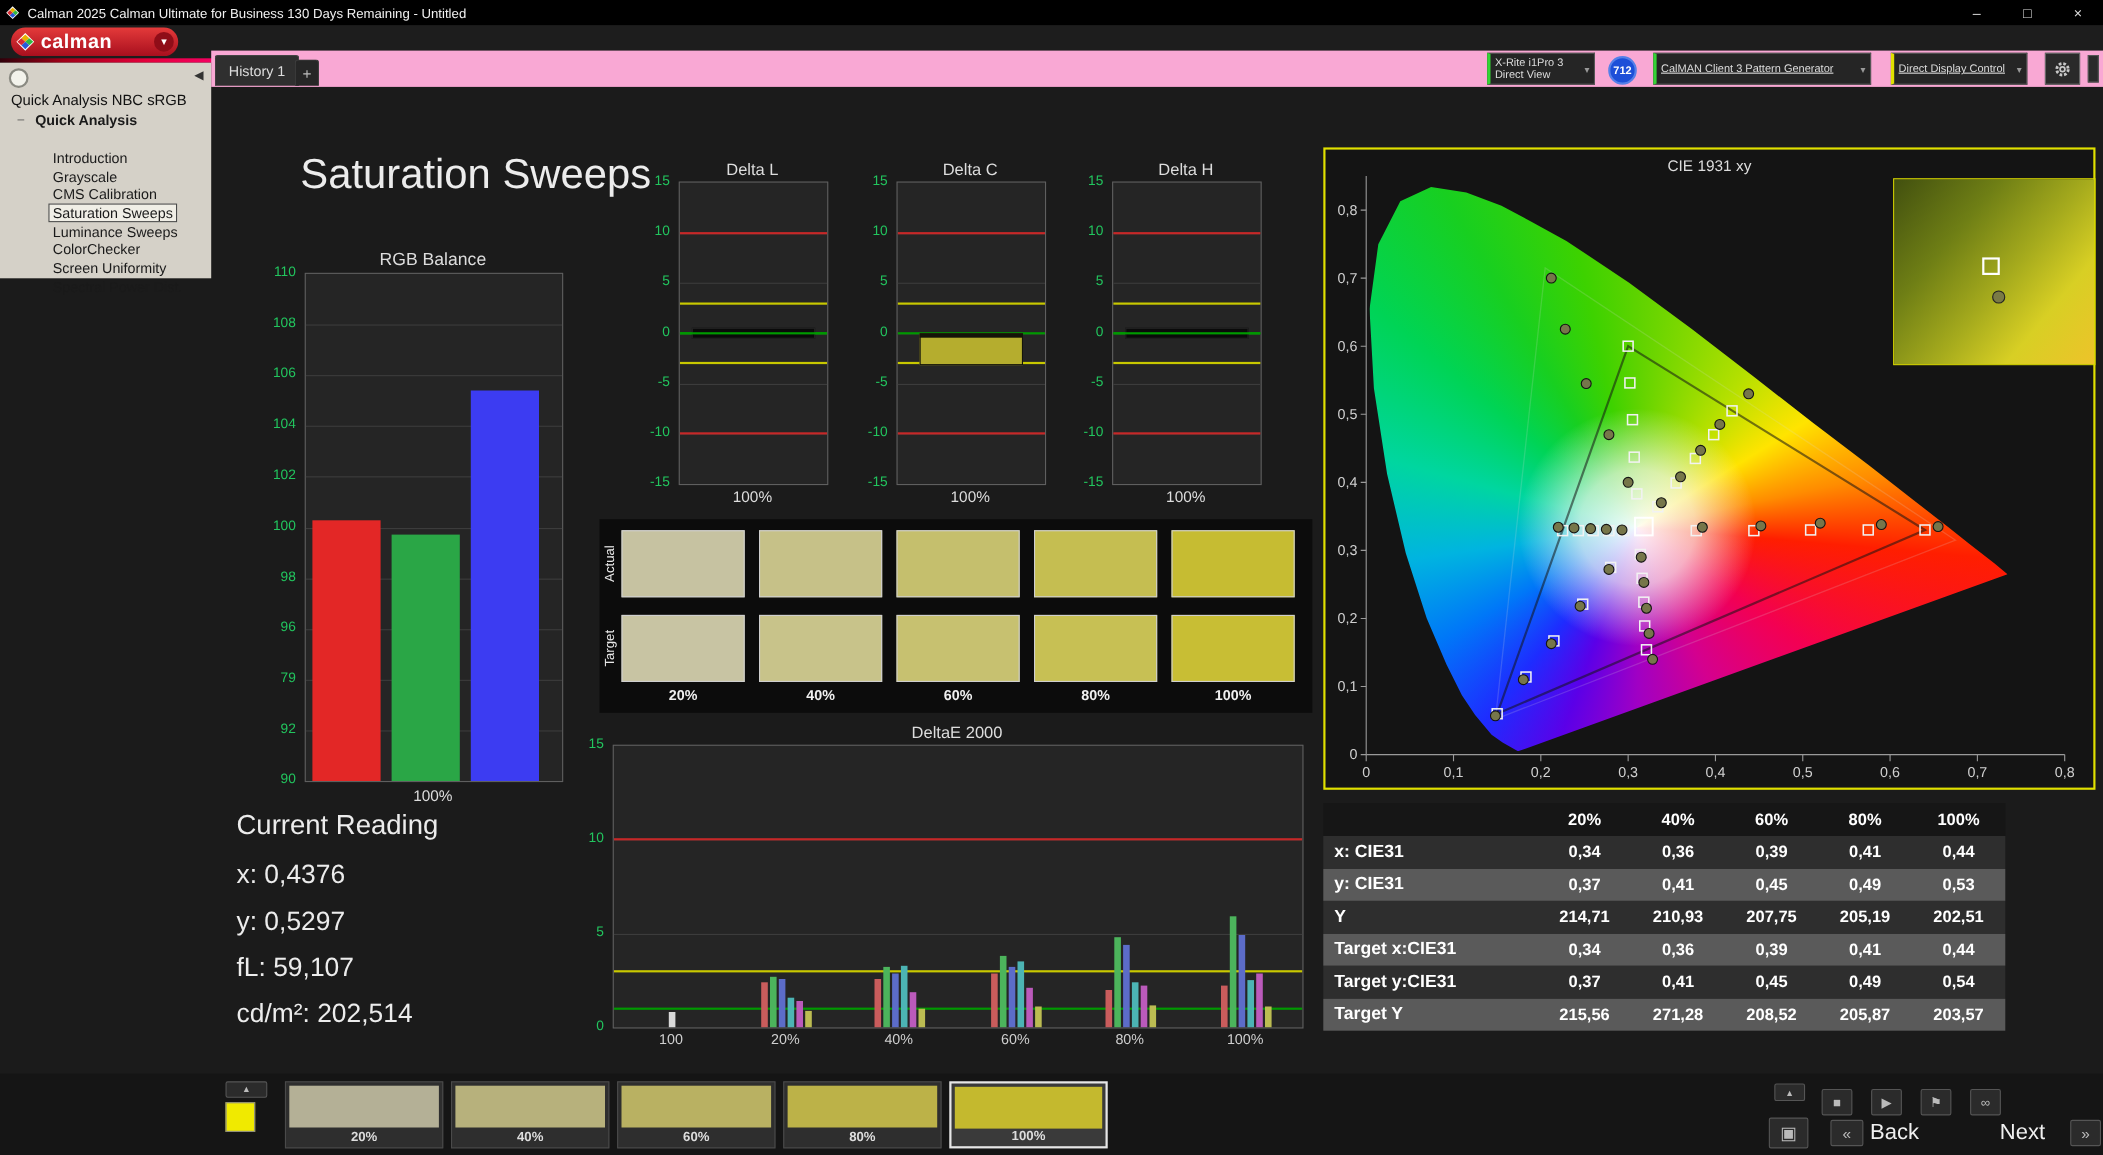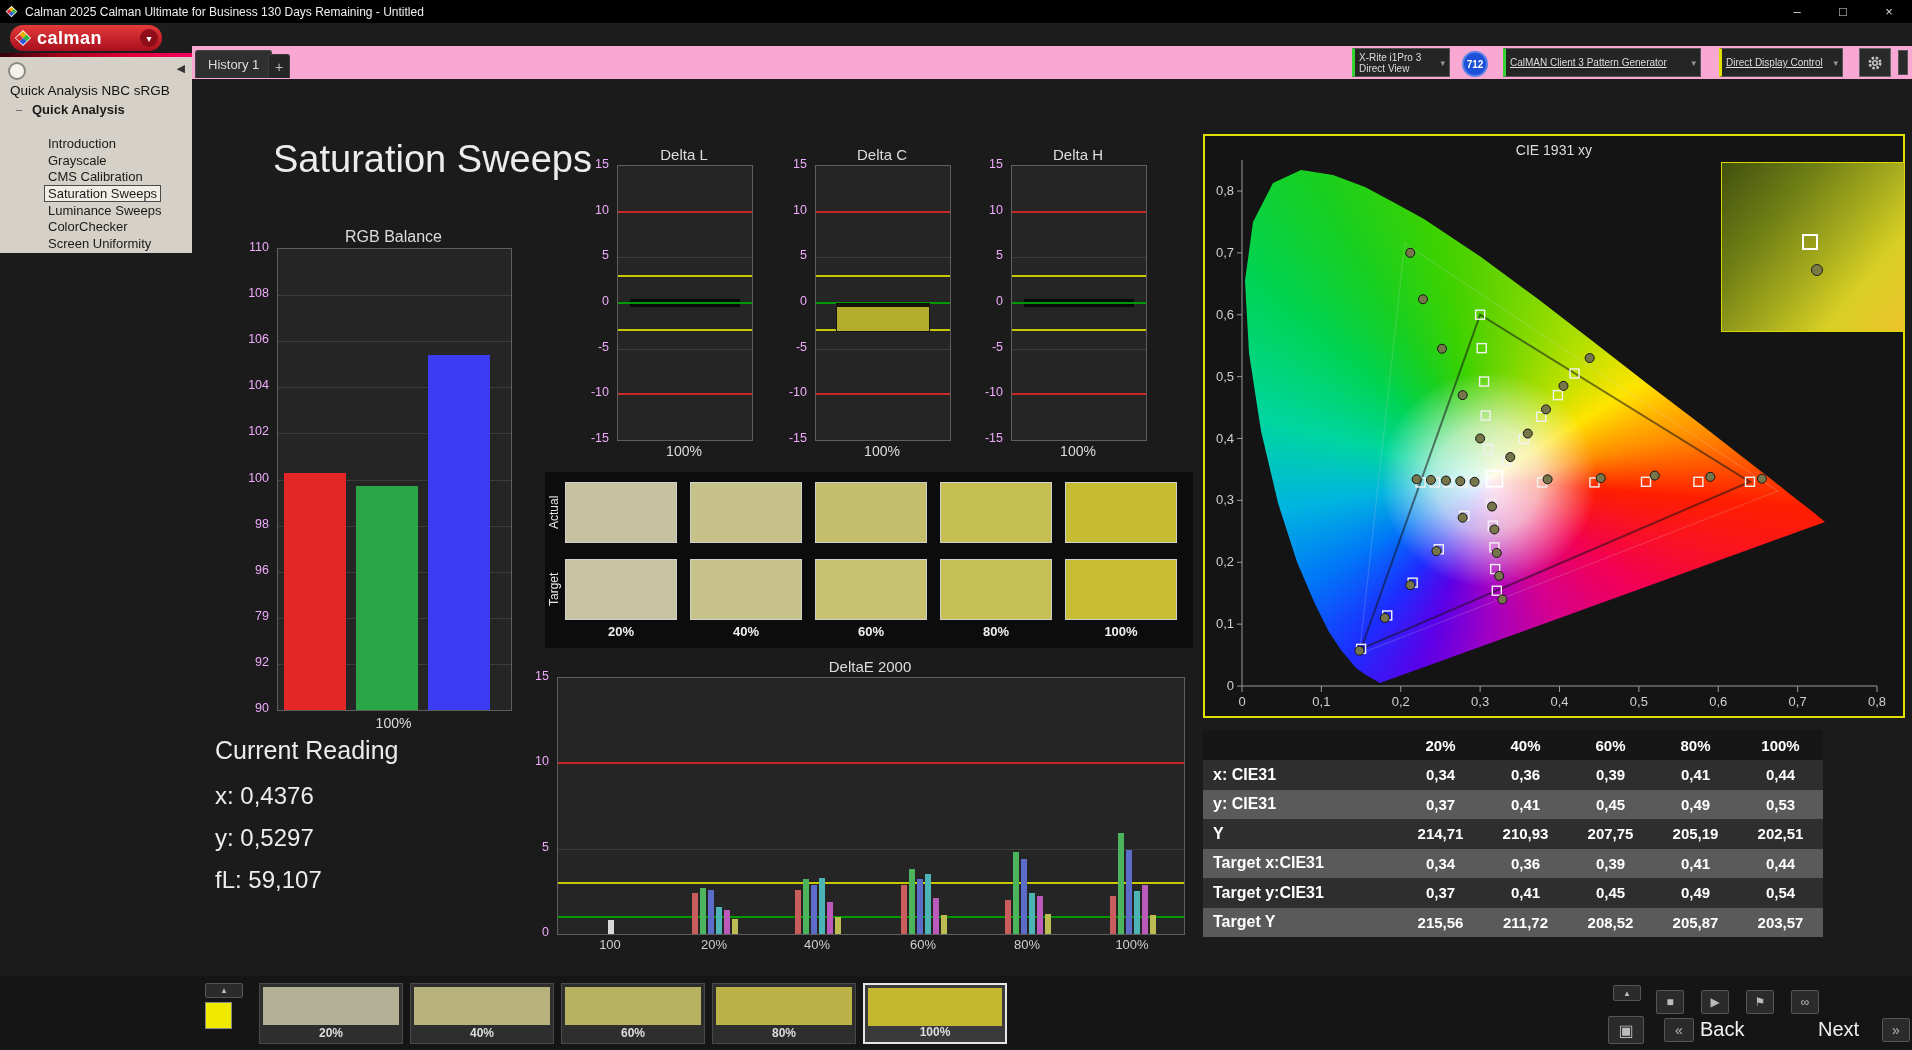--- a/index.html
+++ b/index.html
@@ -45,21 +45,21 @@
   #meter-badge{position:absolute;left:1270px;top:5px;width:22px;height:22px;border-radius:50%;background:#1d4fd8;border:2px solid #5580e8;color:#fff;font-size:10px;font-weight:bold;display:flex;align-items:center;justify-content:center;}
   #dd-pg{left:1311px;width:198px;--accent:#35d435;}
   #dd-dc{left:1527px;width:124px;--accent:#e0e000;}
   #gear-button{position:absolute;left:1667px;top:2px;width:32px;height:29px;background:#2a2a2a;border:1px solid #666;box-sizing:border-box;display:flex;align-items:center;justify-content:center;}
   #panel-edge-button{position:absolute;left:1706px;top:4px;width:10px;height:25px;background:#2a2a2a;border:1px solid #555;box-sizing:border-box;}
 
   
   #page-title{position:absolute;left:273px;top:138px;font-size:38px;font-weight:400;color:#ececec;}
   .plot{position:absolute;background:#252525;border:1px solid #5f5f5f;overflow:hidden;}
   .gridline{position:absolute;left:0;right:0;height:1px;background:#3c3c3c;}
-  .ticklab{position:absolute;right:4px;width:100%;text-align:right;font-size:12.5px;color:#f0abfc;}
+  .ticklab{position:absolute;right:4px;width:100%;text-align:right;font-size:12.5px;color:#22c55e;}
   .vbar{position:absolute;}
   .limit{position:absolute;left:0;right:0;height:2px;}
   .limit.red{background:#c62828;}
   .limit.yellow{background:#c8c800;}
   .limit.green{background:#009900;}
   .chart-title{position:absolute;text-align:center;font-size:15px;color:#ddd;}
   .x-label{position:absolute;text-align:center;font-size:14px;color:#ddd;}
 
   #rgb-chart{position:absolute;left:240px;top:228px;width:280px;height:505px;}
   #rgb-chart .chart-title{left:37px;top:0;width:233px;font-size:16px;}
@@ -414,20 +414,21 @@
         <div class="de-xlab" style="left: 440px;">80%</div>
         <div class="de-xlab" style="left: 545px;">100%</div>
       </div>
   </div>
 
   <div id="current-reading">
     <div class="cr-title">Current Reading</div>
     <div class="cr-line">x: 0,4376</div>
     <div class="cr-line">y: 0,5297</div>
     <div class="cr-line">fL: 59,107</div>
+    <div class="cr-line">cd/m²: 202,514</div>
   </div>
 
   <div id="cie-panel">
     <div class="cie-gamut"></div>
     <svg id="cie-svg" width="698" height="580" viewBox="0 0 698 580">
         <line x1="37" y1="24" x2="37" y2="550" stroke="#9a9a9a" stroke-width="1"></line>
         <line x1="37" y1="550" x2="672" y2="550" stroke="#9a9a9a" stroke-width="1"></line>
         <line x1="37" y1="550" x2="37" y2="556" stroke="#9a9a9a"></line>
         <text x="37" y="570" fill="#d0d0d0" font-size="13" text-anchor="middle">0</text>
         <line x1="116.375" y1="550" x2="116.375" y2="556" stroke="#9a9a9a"></line>
@@ -580,21 +581,21 @@
         <div class="tcell label">Target y:CIE31</div>
         <div class="tcell val">0,37</div>
         <div class="tcell val">0,41</div>
         <div class="tcell val">0,45</div>
         <div class="tcell val">0,49</div>
         <div class="tcell val">0,54</div>
       </div>
       <div class="trow light">
         <div class="tcell label">Target Y</div>
         <div class="tcell val">215,56</div>
-        <div class="tcell val">211,72</div>
+        <div class="tcell val">271,28</div>
         <div class="tcell val">208,52</div>
         <div class="tcell val">205,87</div>
         <div class="tcell val">203,57</div>
       </div>
     </div>
 
   <div id="bottom-bar">
     <div id="preview-widget">
       <div class="mini-btn" id="preview-up">▲</div>
       <div id="preview-swatch" style="background: rgb(240, 234, 0);"></div>

